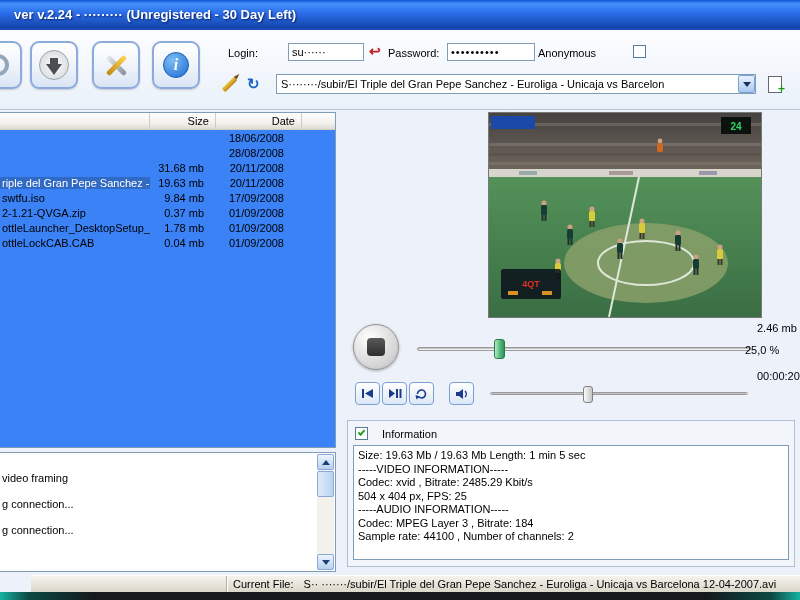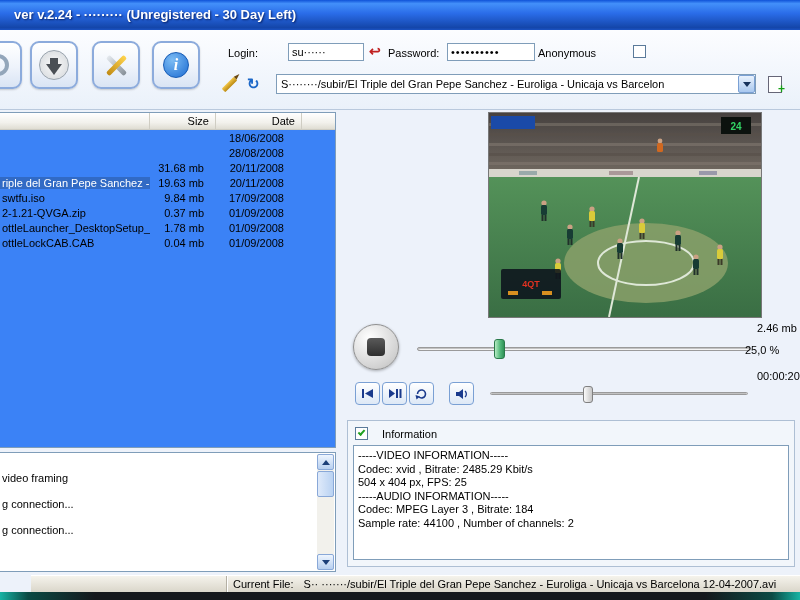--- a/index.html
+++ b/index.html
@@ -386,20 +386,21 @@
       <span class="track" style="top:8px; height:3px;"></span>
       <span class="thumb-gray" style="left:36%;"></span>
     </div>
 
     <div class="info-wrap">
       <span class="info-check">
         <span class="tick"></span>
       </span>
       <span class="info-label">Information</span>
       <div class="info-box">
+        <div class="info-line">Size: 19.63 Mb / 19.63 Mb Length: 1 min 5 sec</div>
         <div class="info-line">-----VIDEO INFORMATION-----</div>
         <div class="info-line">Codec: xvid ,  Bitrate: 2485.29 Kbit/s</div>
         <div class="info-line">504 x 404 px, FPS: 25</div>
         <div class="info-line">-----AUDIO INFORMATION-----</div>
         <div class="info-line">Codec: MPEG Layer 3 ,  Bitrate: 184</div>
         <div class="info-line">Sample rate: 44100 ,  Number of channels: 2</div>
       </div>
     </div>
   </div>
 

